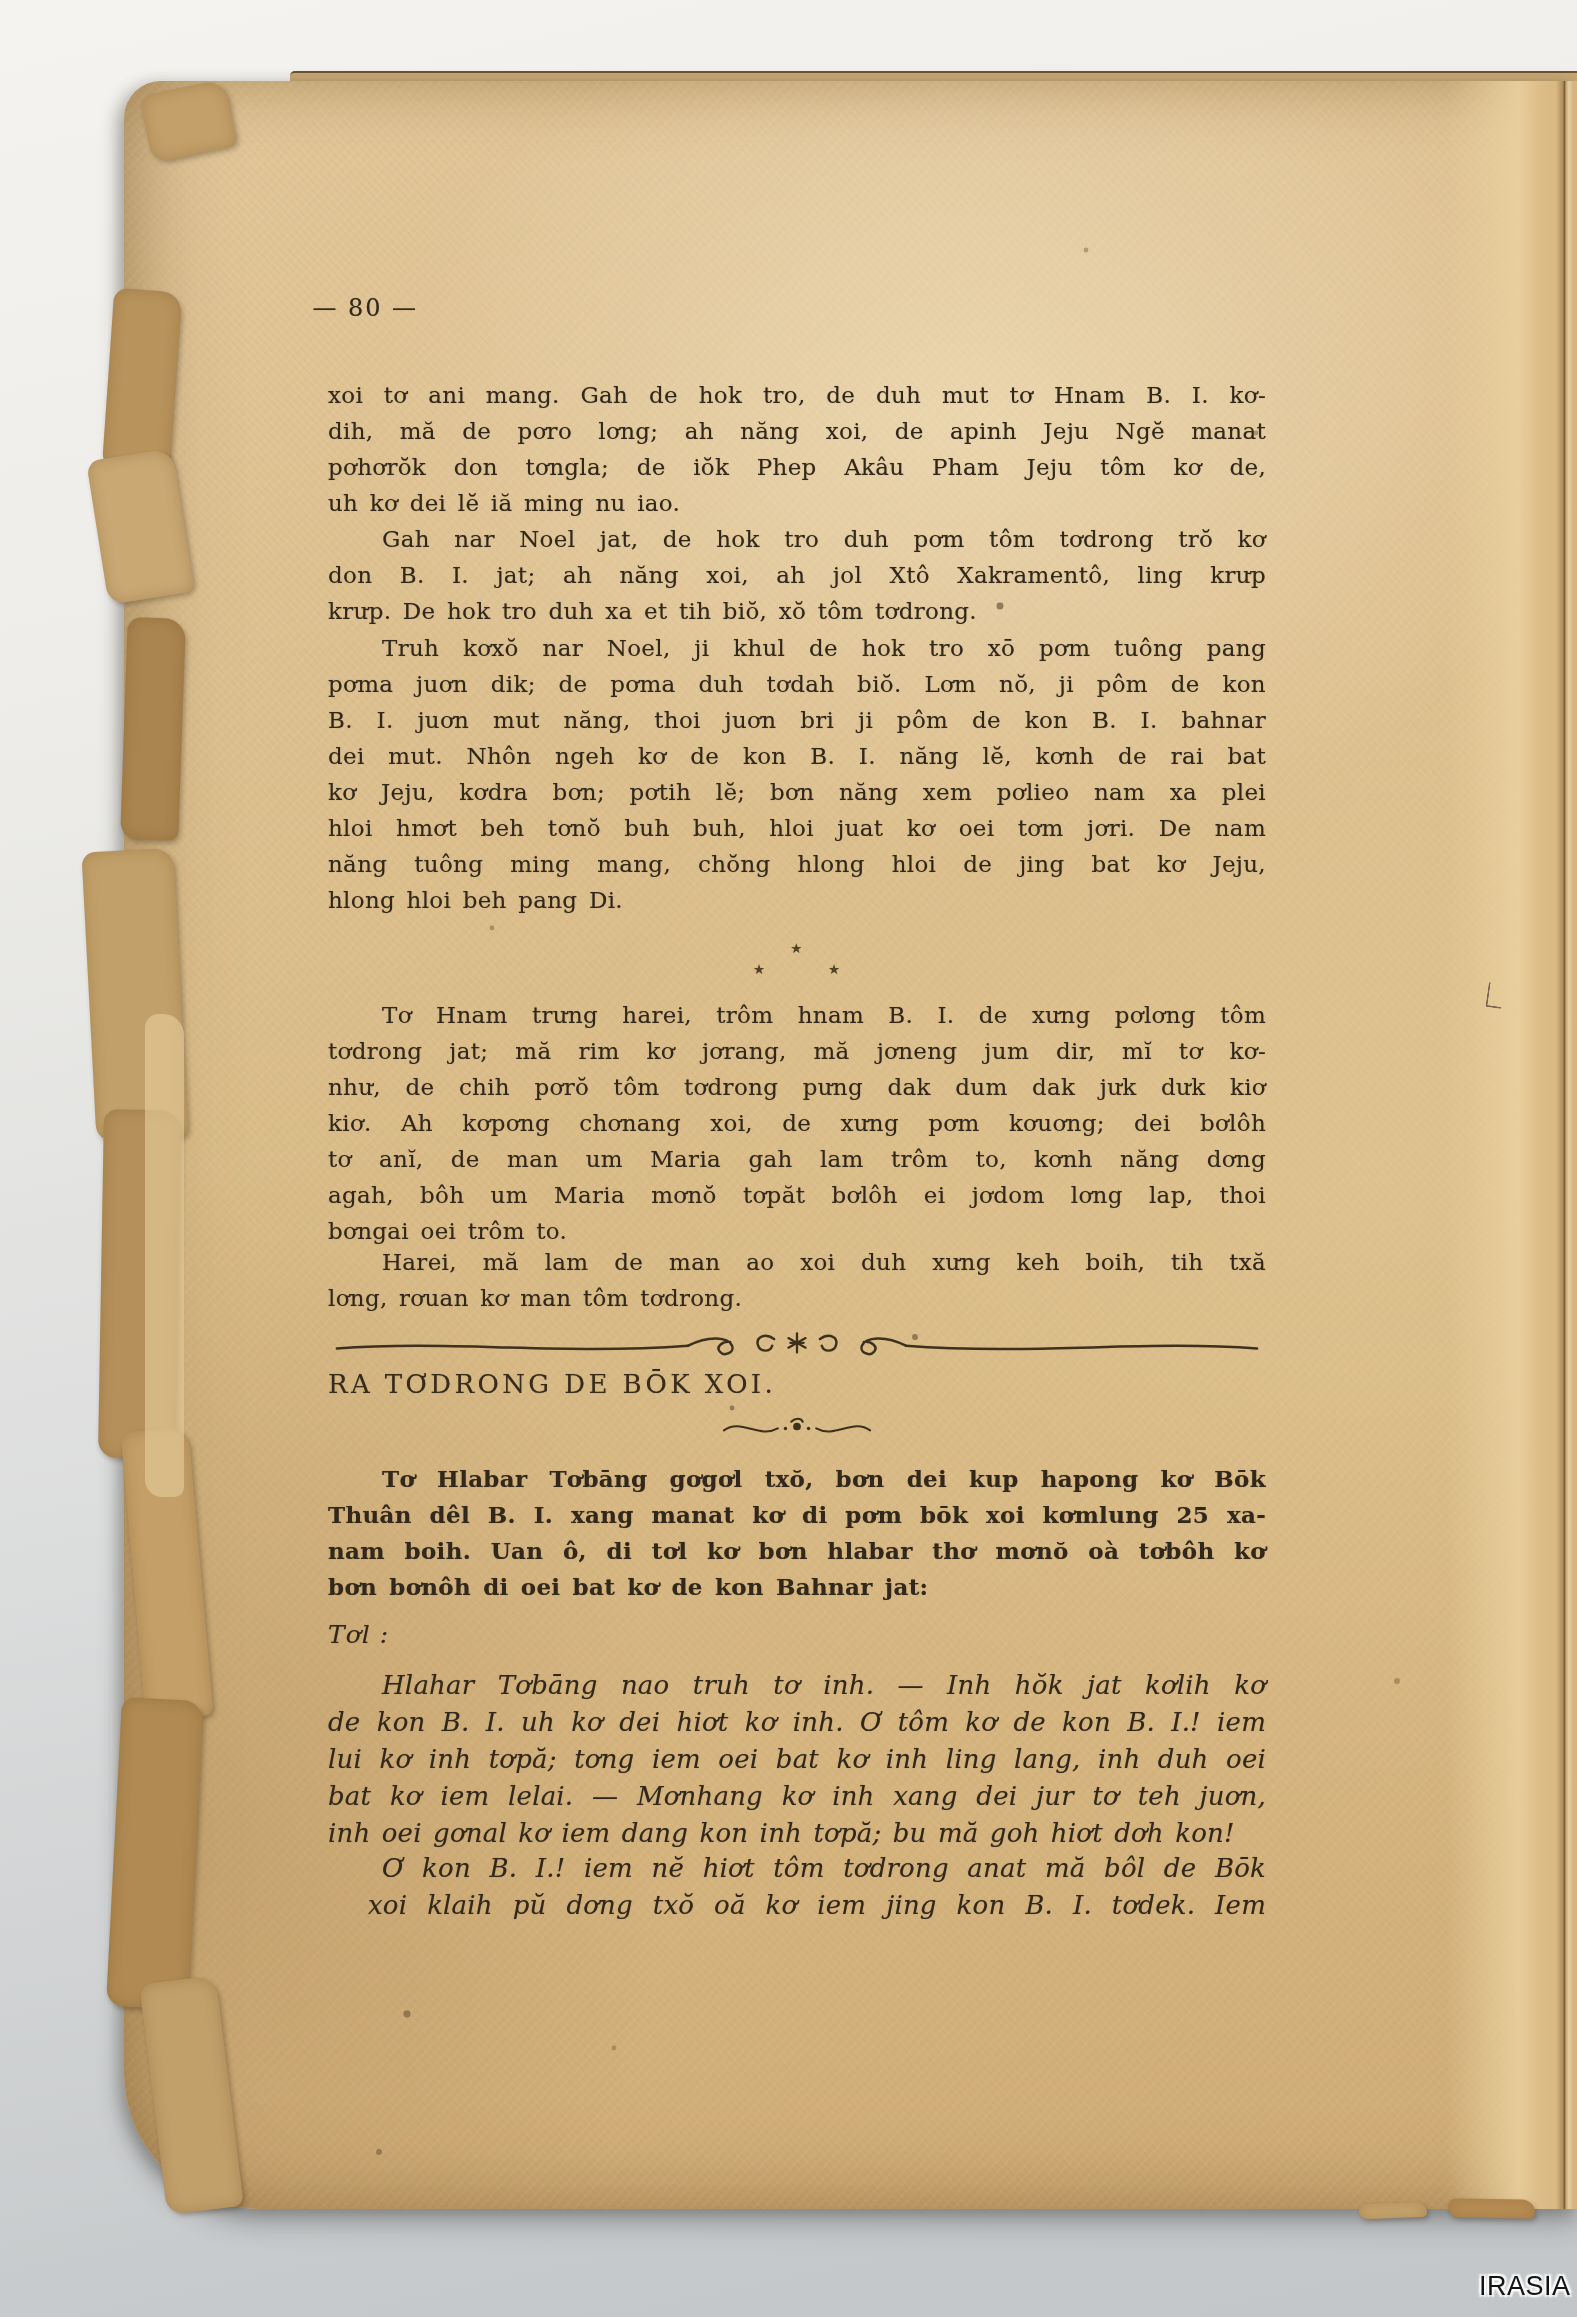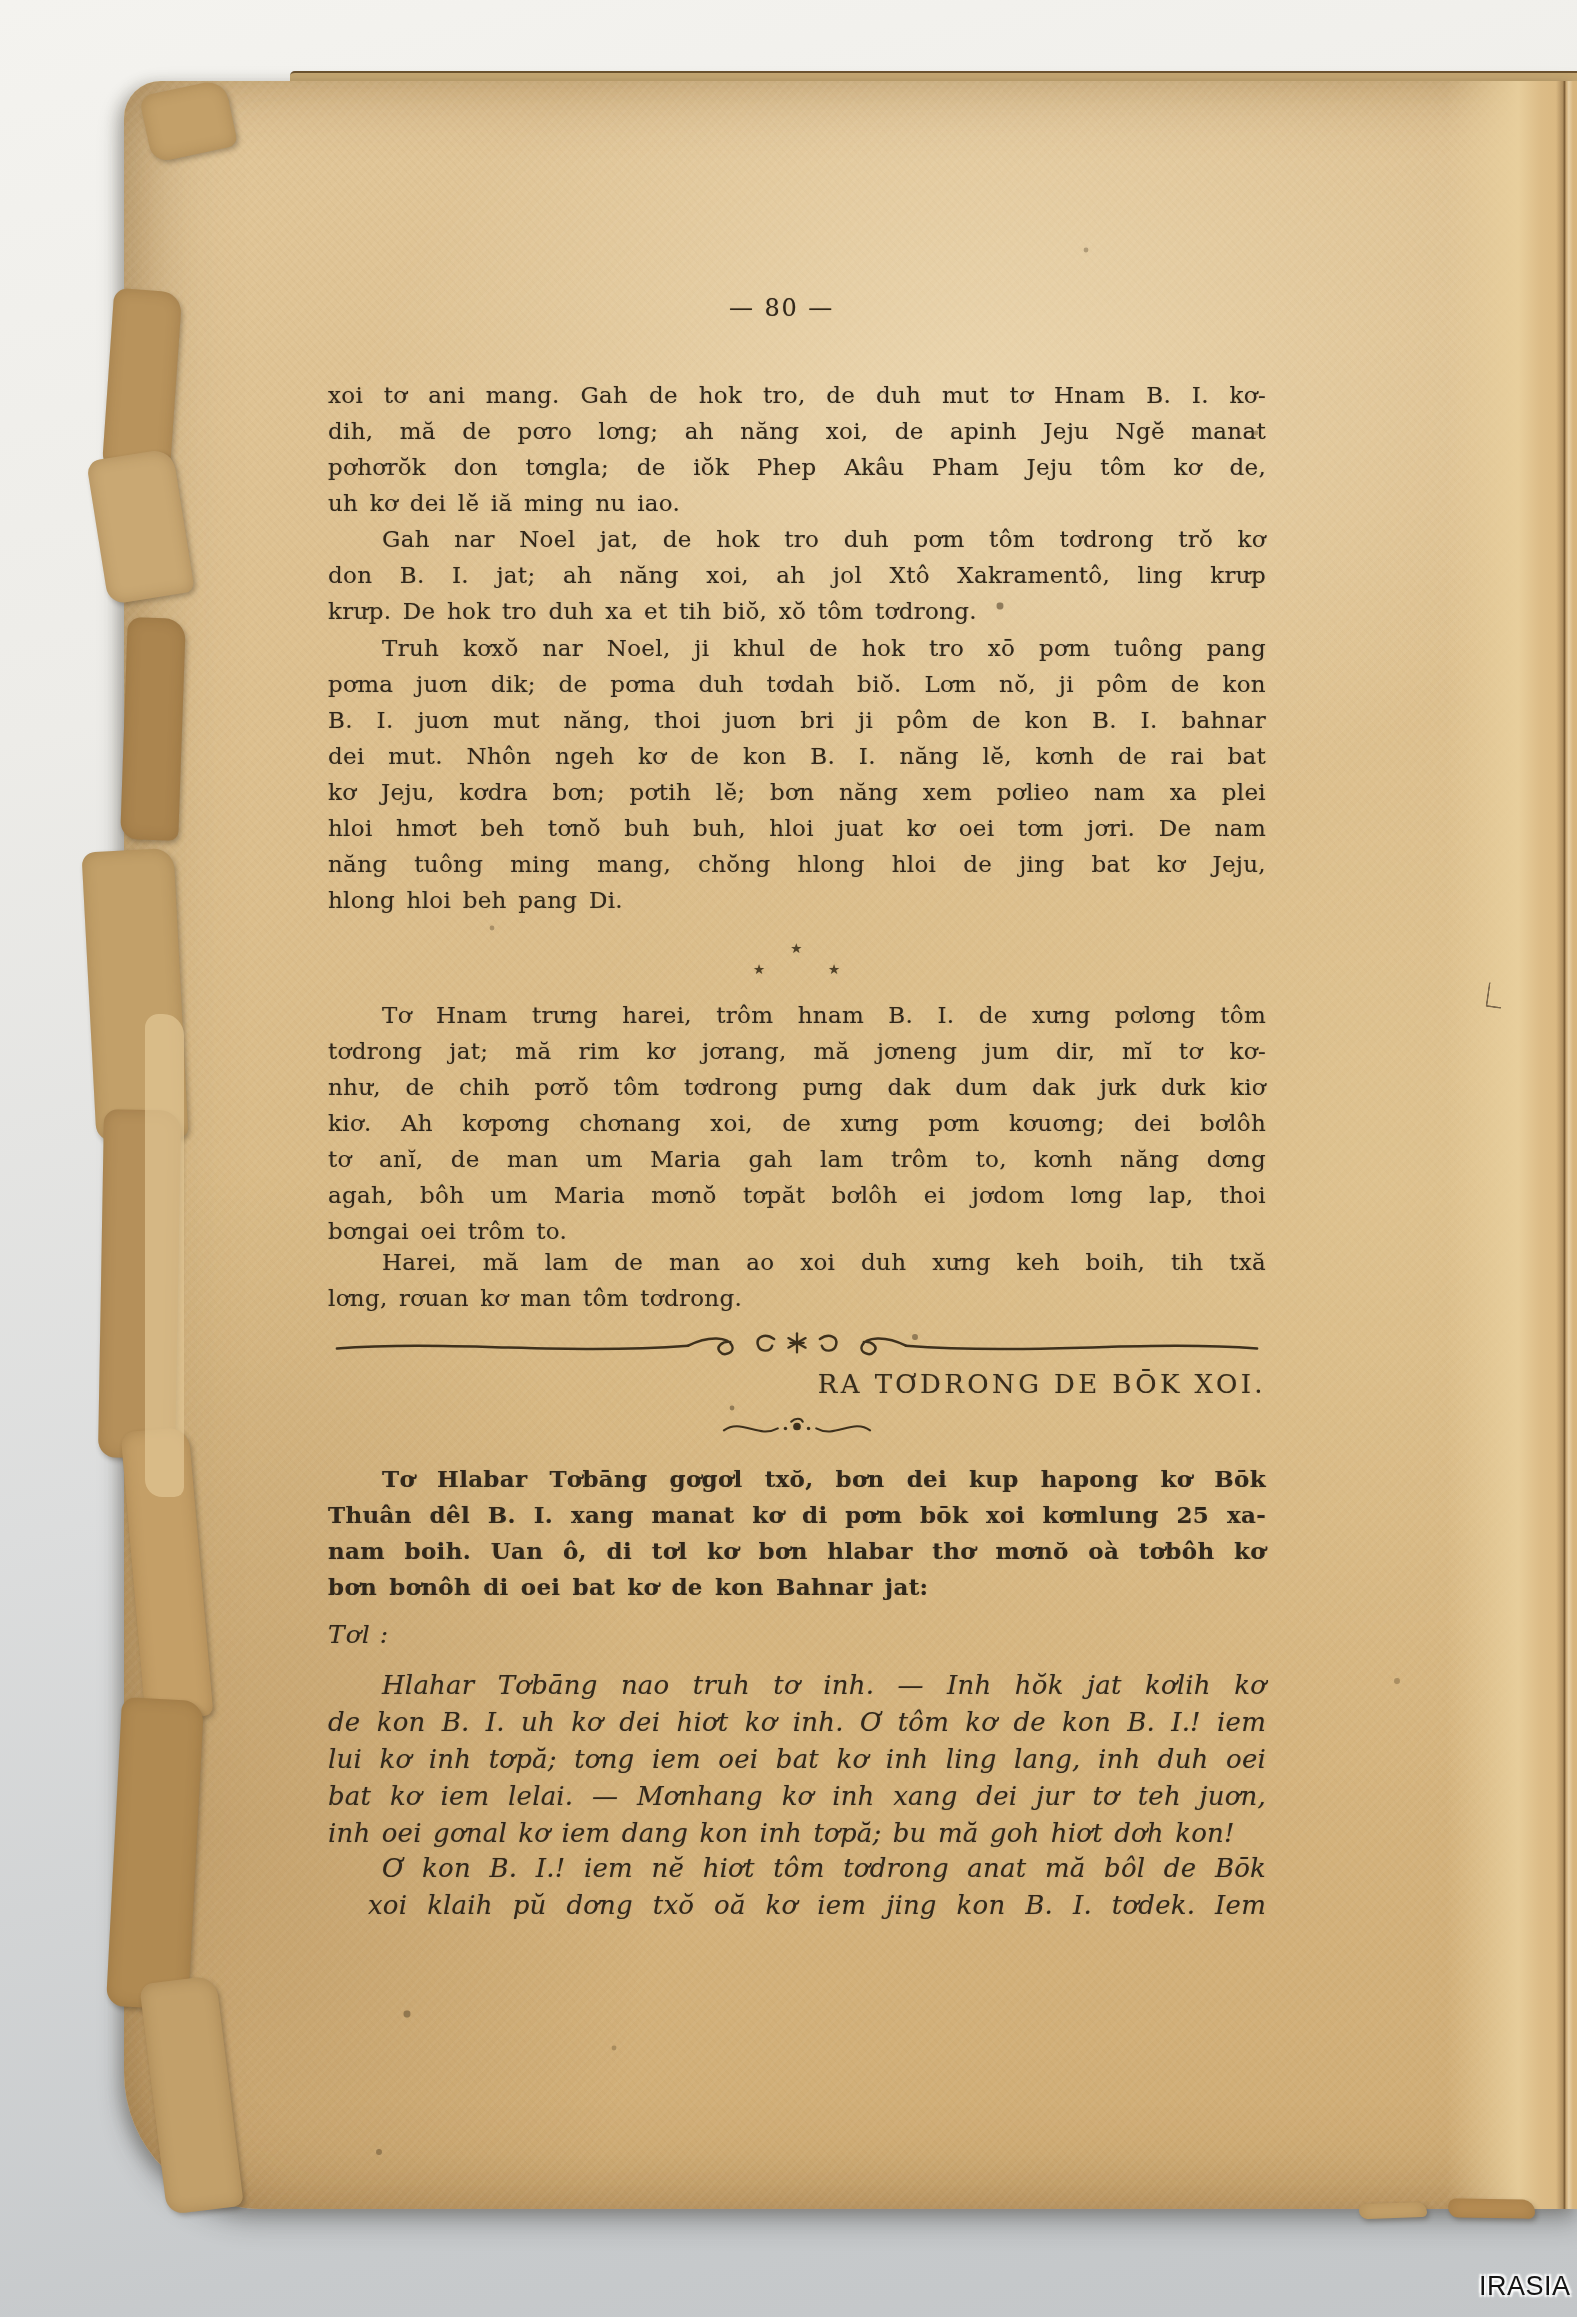--- a/index.html
+++ b/index.html
@@ -38,22 +38,22 @@
 
   
   .tcol{position:absolute;left:328px;width:938px;color:#31271a;z-index:3;
         text-shadow:0 0 1px rgba(49,39,26,.35);}
   .para{font-size:23px;line-height:36px;letter-spacing:0.3px;word-spacing:3.9px;}
   .para .tline{text-align:justify;text-align-last:justify;white-space:nowrap;}
   .para .tline:last-child{text-align-last:left;}
   .para.cont .tline:last-child{text-align-last:justify;margin-left:40px;}
   .para.indent .tline:first-child{text-indent:54px;}
   .para.ital{font-style:italic;font-size:26px;line-height:37px;letter-spacing:0.2px;word-spacing:2.9px;}
-  .folio{top:294px;font-size:24px;letter-spacing:1.9px;text-align:center;transform:translateX(-15.4px);}
-  .heading{top:1369px;font-size:26px;letter-spacing:3.4px;text-align:right;color:#372c1b;}
+  .folio{top:294px;font-size:24px;letter-spacing:1.9px;text-align:left;transform:translateX(-15.4px);}
+  .heading{top:1369px;font-size:26px;letter-spacing:3.4px;text-align:left;color:#372c1b;}
   .subheading{top:1620px;font-size:25px;font-style:italic;text-align:left;letter-spacing:1px;}
 
   
   .stars{top:940px;height:44px;}
   .stars span{position:absolute;font-size:13.5px;color:#43361f;font-family:"DejaVu Sans",sans-serif;opacity:.9;}
   .star-top{left:50%;margin-left:-6.8px;top:0;}
   .star-bl{left:50%;margin-left:-44px;top:21px;}
   .star-br{left:50%;margin-left:31px;top:21px;}
 
   .divider-wrap{position:absolute;left:328px;top:1319px;width:938px;height:42px;z-index:3;}

